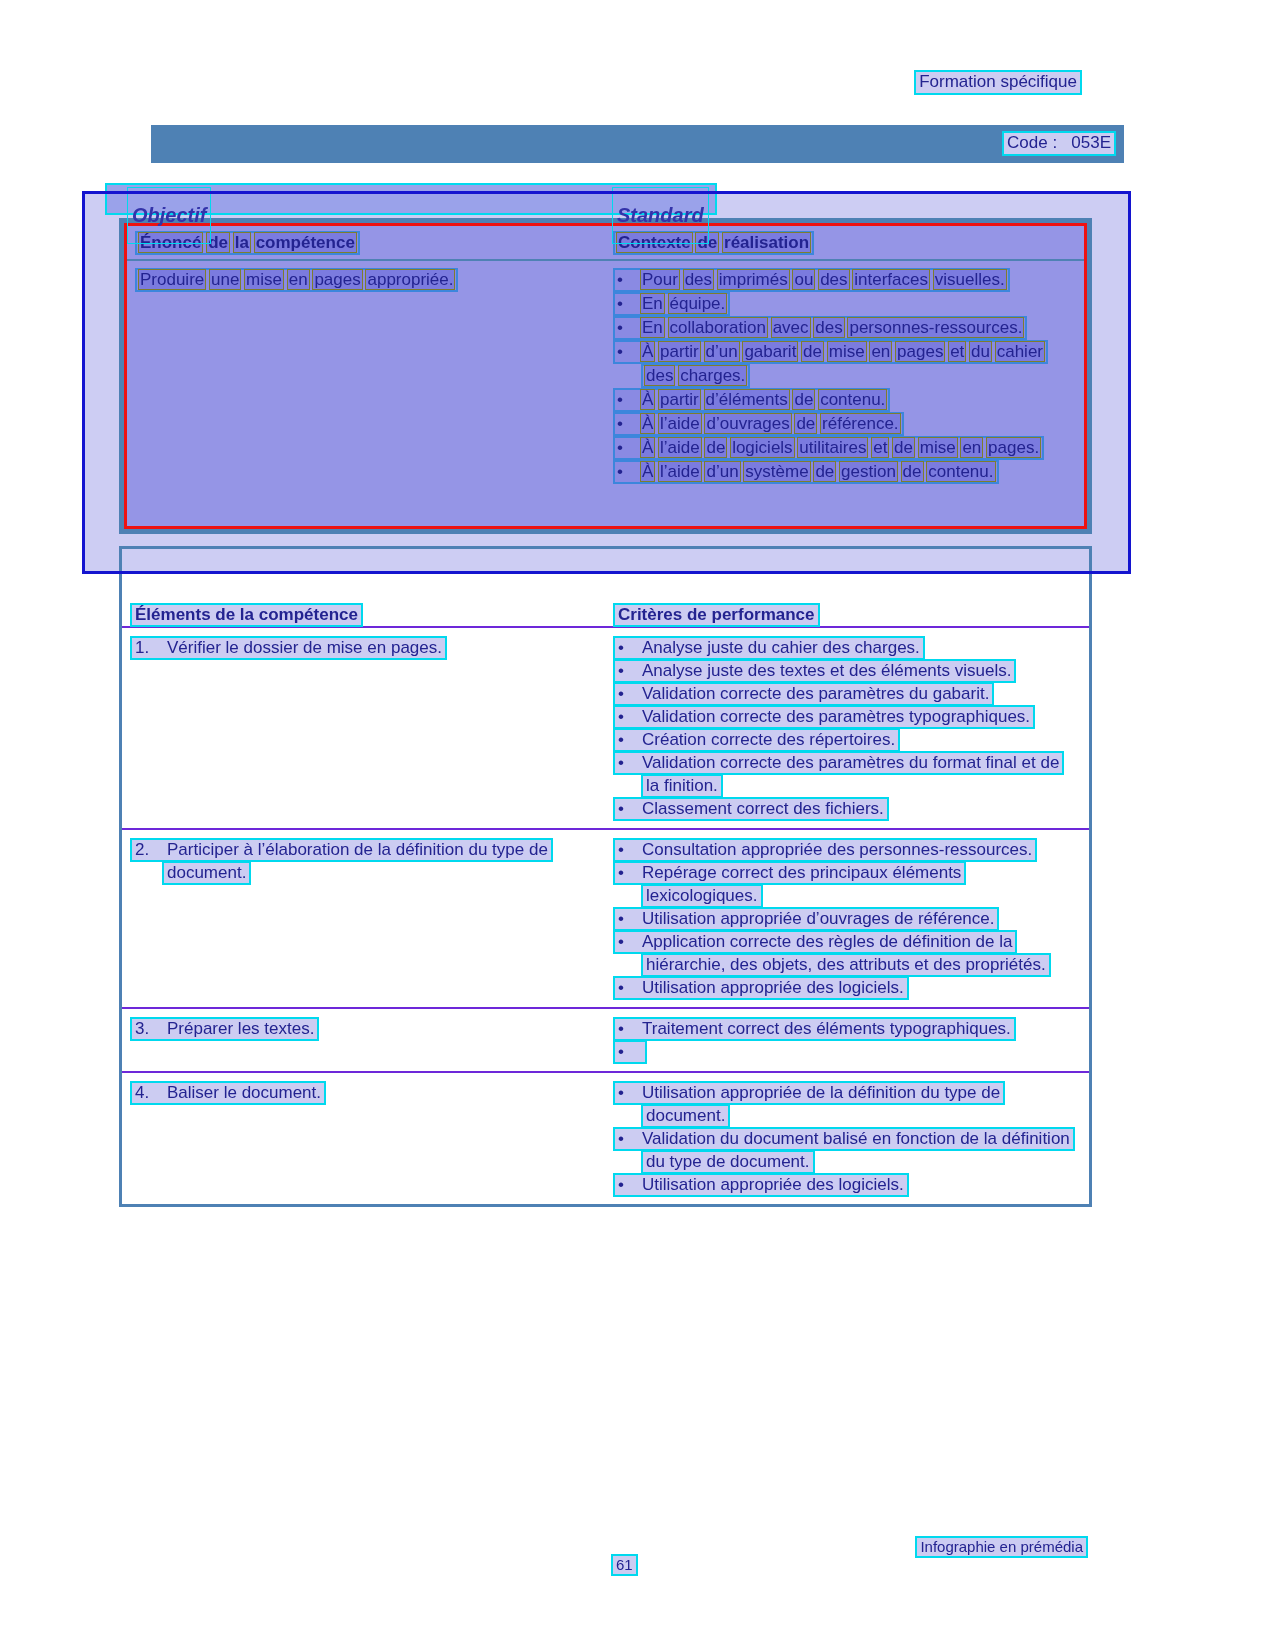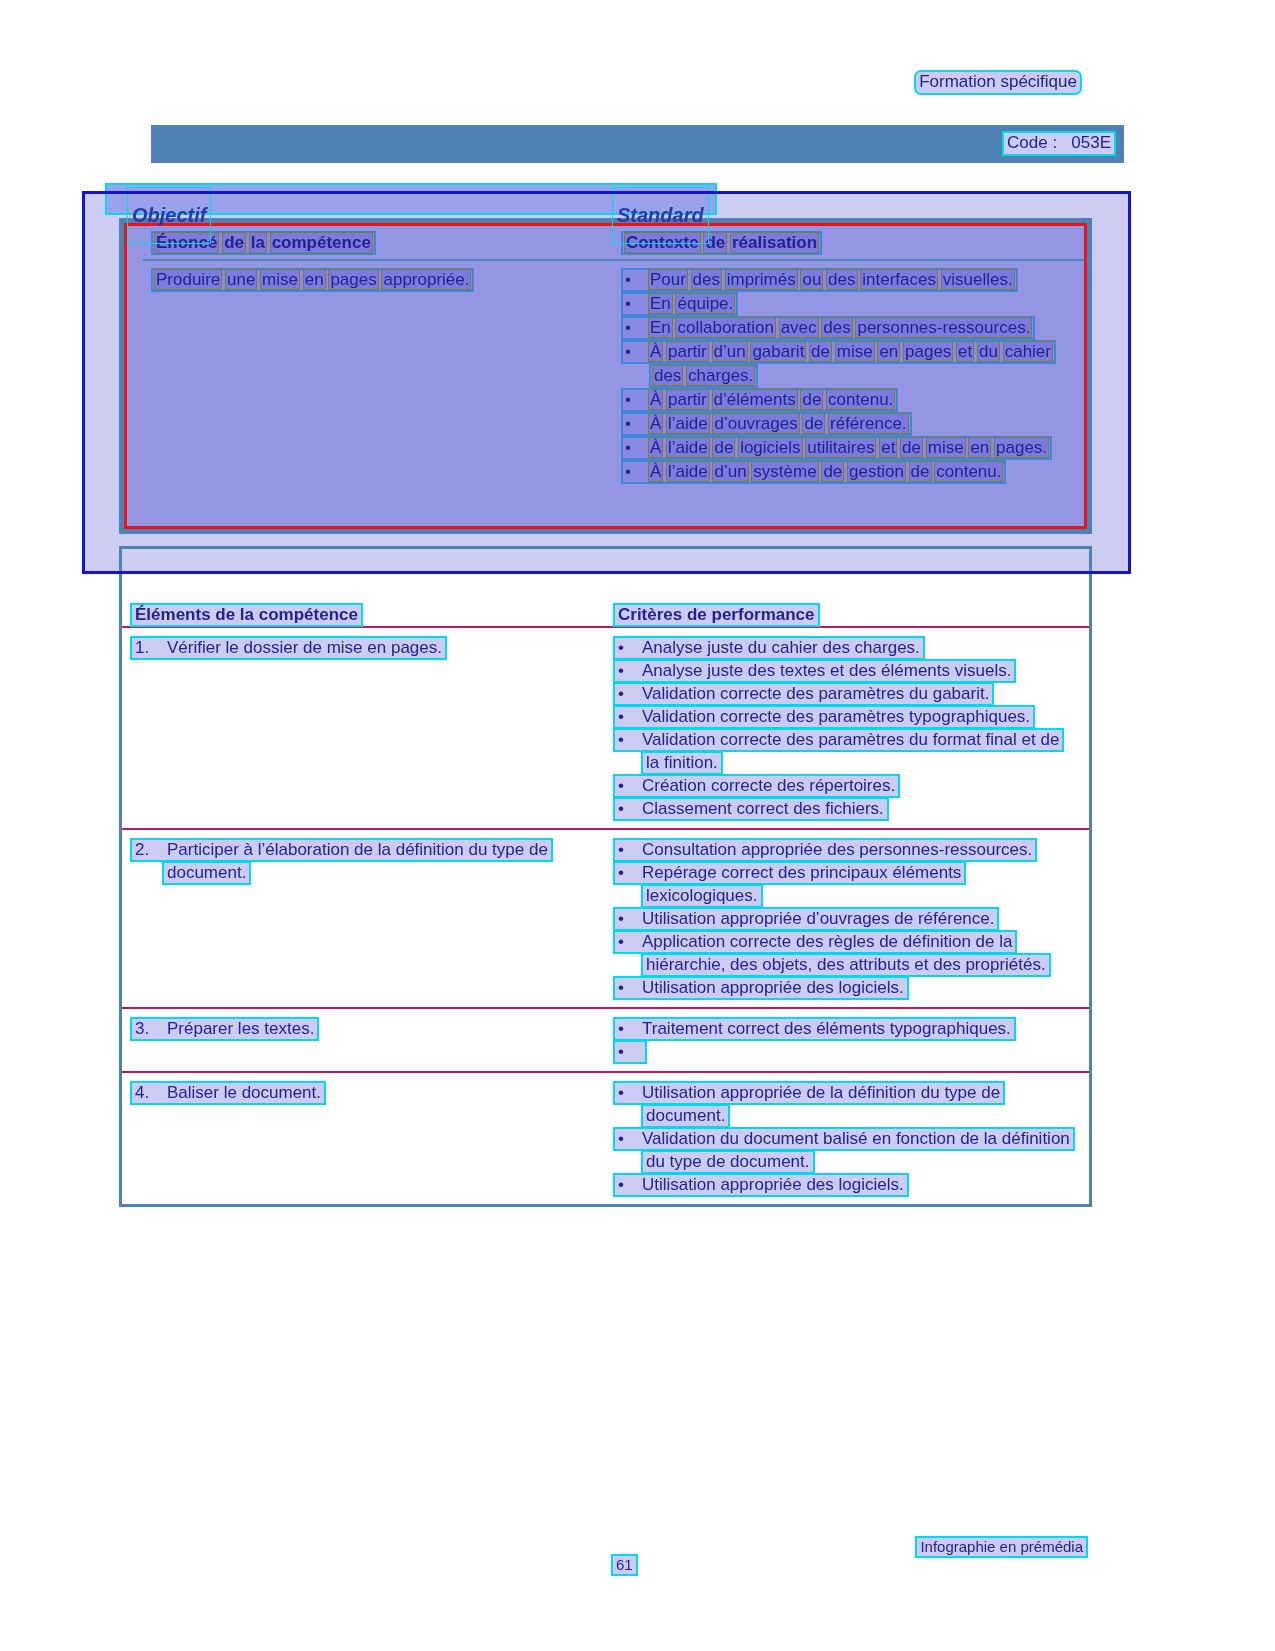--- a/index.html
+++ b/index.html
@@ -30,21 +30,20 @@
   }
   .wz .w{
     background:rgba(50,50,205,0.16);
     box-shadow:0 0 0 1px #7d7d2e;
     padding:0 1px;
   }
   
   .formation{
     position:absolute; top:70px; right:193px;
     font-size:17px;
-    border-radius:7px;
   }
   
   .bluebar{
     position:absolute; left:119px; top:125px;
     width:973px; height:38px;
     background:#4e81b4;
     margin-left:32px;
   }
   .bluebar .code{
     position:absolute; right:8px; top:6px;
@@ -82,21 +81,20 @@
   .obj-box .std{ left:505px; }
   
   .t1{
     position:absolute; left:119px; top:218px; width:973px;
     border:5px solid #4e81b4; box-sizing:border-box;
     z-index:1;
   }
   .t1i{
     border:3px solid #ee1111;
     background:#9595e6;
-    padding-left:16px;
   }
   .t1-header{
     display:flex; font-weight:bold;
     padding:7px 0 6px 0;
     border-bottom:2px solid #4e81b4;
   }
   .t1-body{ display:flex; padding:7px 0 10px 0; min-height:248px; }
   .cell-l{ width:486px; box-sizing:border-box; padding-left:8px; padding-right:14px; }
   .cell-r{ width:487px; box-sizing:border-box; padding-left:8px; padding-right:18px; }
   .t1 .lh{ line-height:24px; }
@@ -115,21 +113,21 @@
   }
   .t2-header{
     display:flex; font-weight:bold;
     height:44px; align-items:flex-end;
     padding-bottom:1px;
     background:transparent;
     margin-top:32px;
   }
   .t2-row{
     display:flex;
-    border-top:2px solid #be185d;
+    border-top:2px solid #6d28d9;
     padding:8px 0 8px 0;
     background:#ffffff;
   }
   .numitem{ padding-left:32px; text-indent:-32px; line-height:23px; }
   .num{ display:inline-block; width:32px; text-indent:0; }
   
   .footer-label{
     position:absolute; top:1536px; right:187px;
     font-size:15px;
   }
@@ -189,22 +187,22 @@
   <div class="t2-row">
     <div class="cell-l">
       <div class="numitem"><span class="hl"><span class="num">1.</span><span>Vérifier le dossier de mise en pages.</span></span></div>
     </div>
     <div class="cell-r">
       <ul class="blist">
         <li><span class="hl"><span class="bullet">•</span><span>Analyse juste du cahier des charges.</span></span></li>
         <li><span class="hl"><span class="bullet">•</span><span>Analyse juste des textes et des éléments visuels.</span></span></li>
         <li><span class="hl"><span class="bullet">•</span><span>Validation correcte des paramètres du gabarit.</span></span></li>
         <li><span class="hl"><span class="bullet">•</span><span>Validation correcte des paramètres typographiques.</span></span></li>
+        <li><span class="hl"><span class="bullet">•</span><span>Création correcte des répertoires.</span></span></li>
         <li><span class="hl"><span class="bullet">•</span><span>Validation correcte des paramètres du format final et de la finition.</span></span></li>
-        <li><span class="hl"><span class="bullet">•</span><span>Création correcte des répertoires.</span></span></li>
         <li><span class="hl"><span class="bullet">•</span><span>Classement correct des fichiers.</span></span></li>
       </ul>
     </div>
   </div>
 
   <div class="t2-row">
     <div class="cell-l">
       <div class="numitem"><span class="hl"><span class="num">2.</span><span>Participer à l’élaboration de la définition du type de document.</span></span></div>
     </div>
     <div class="cell-r">

